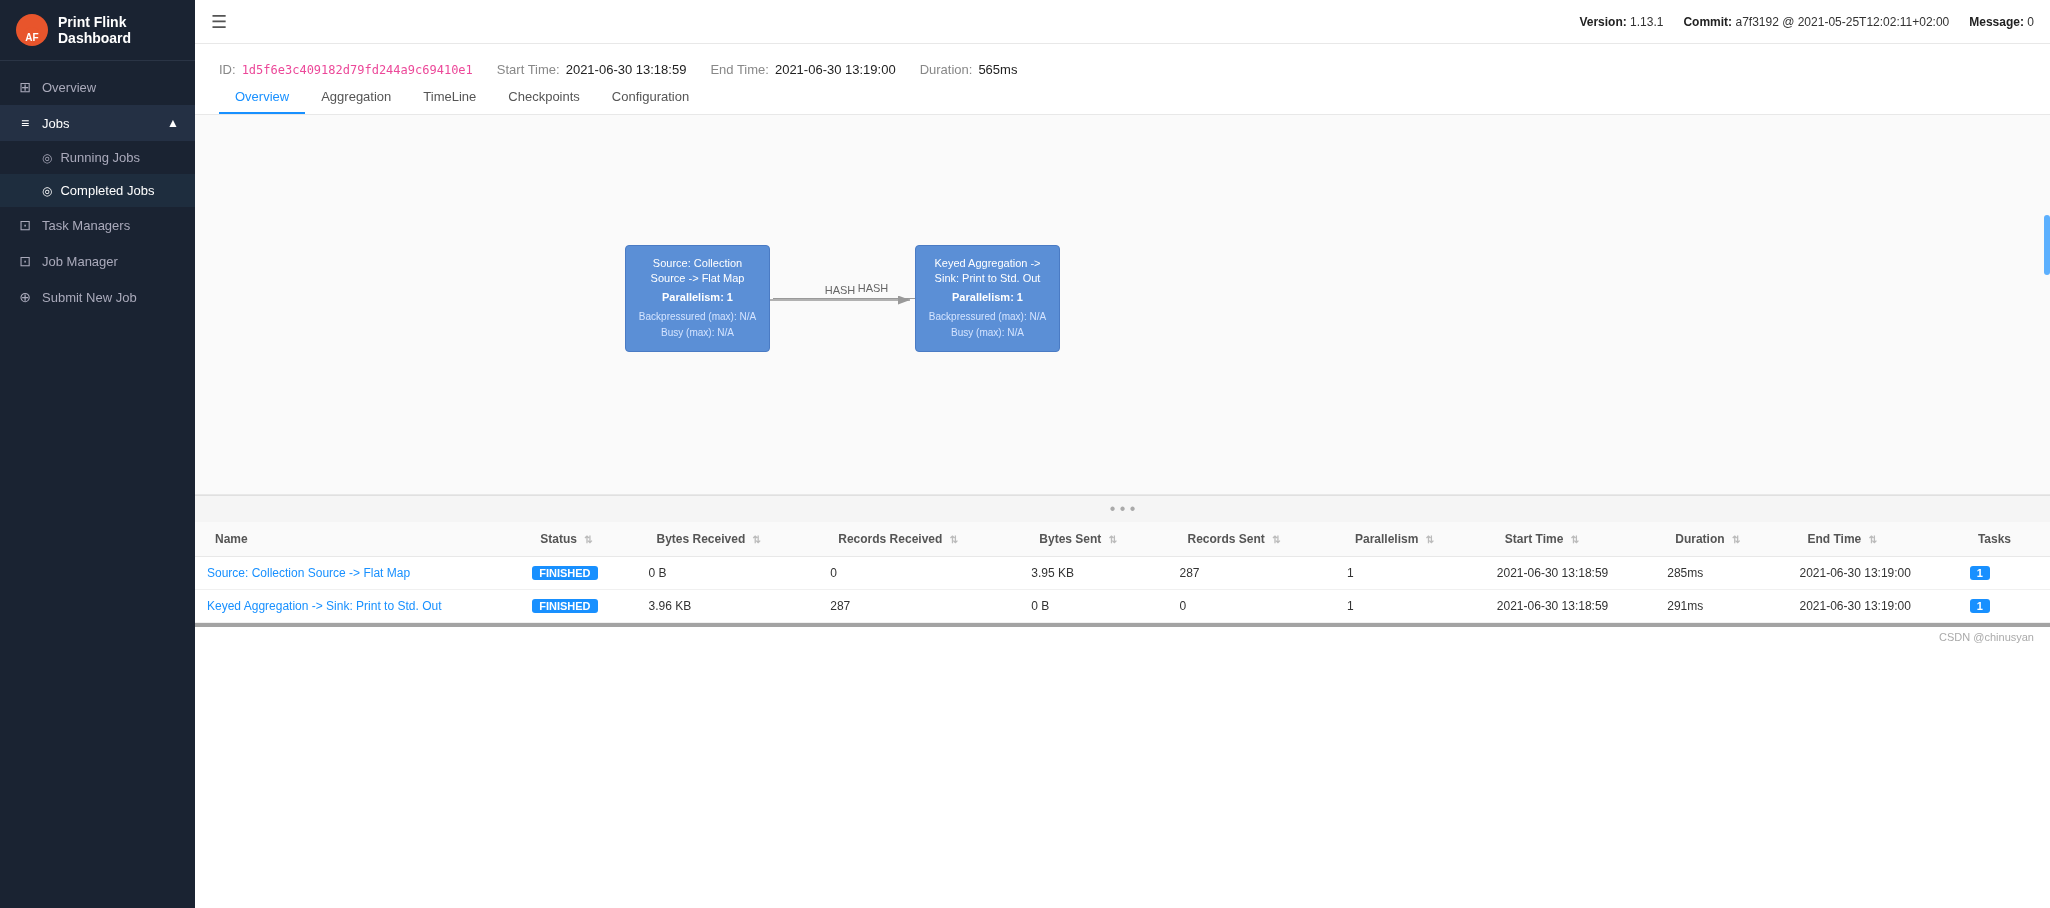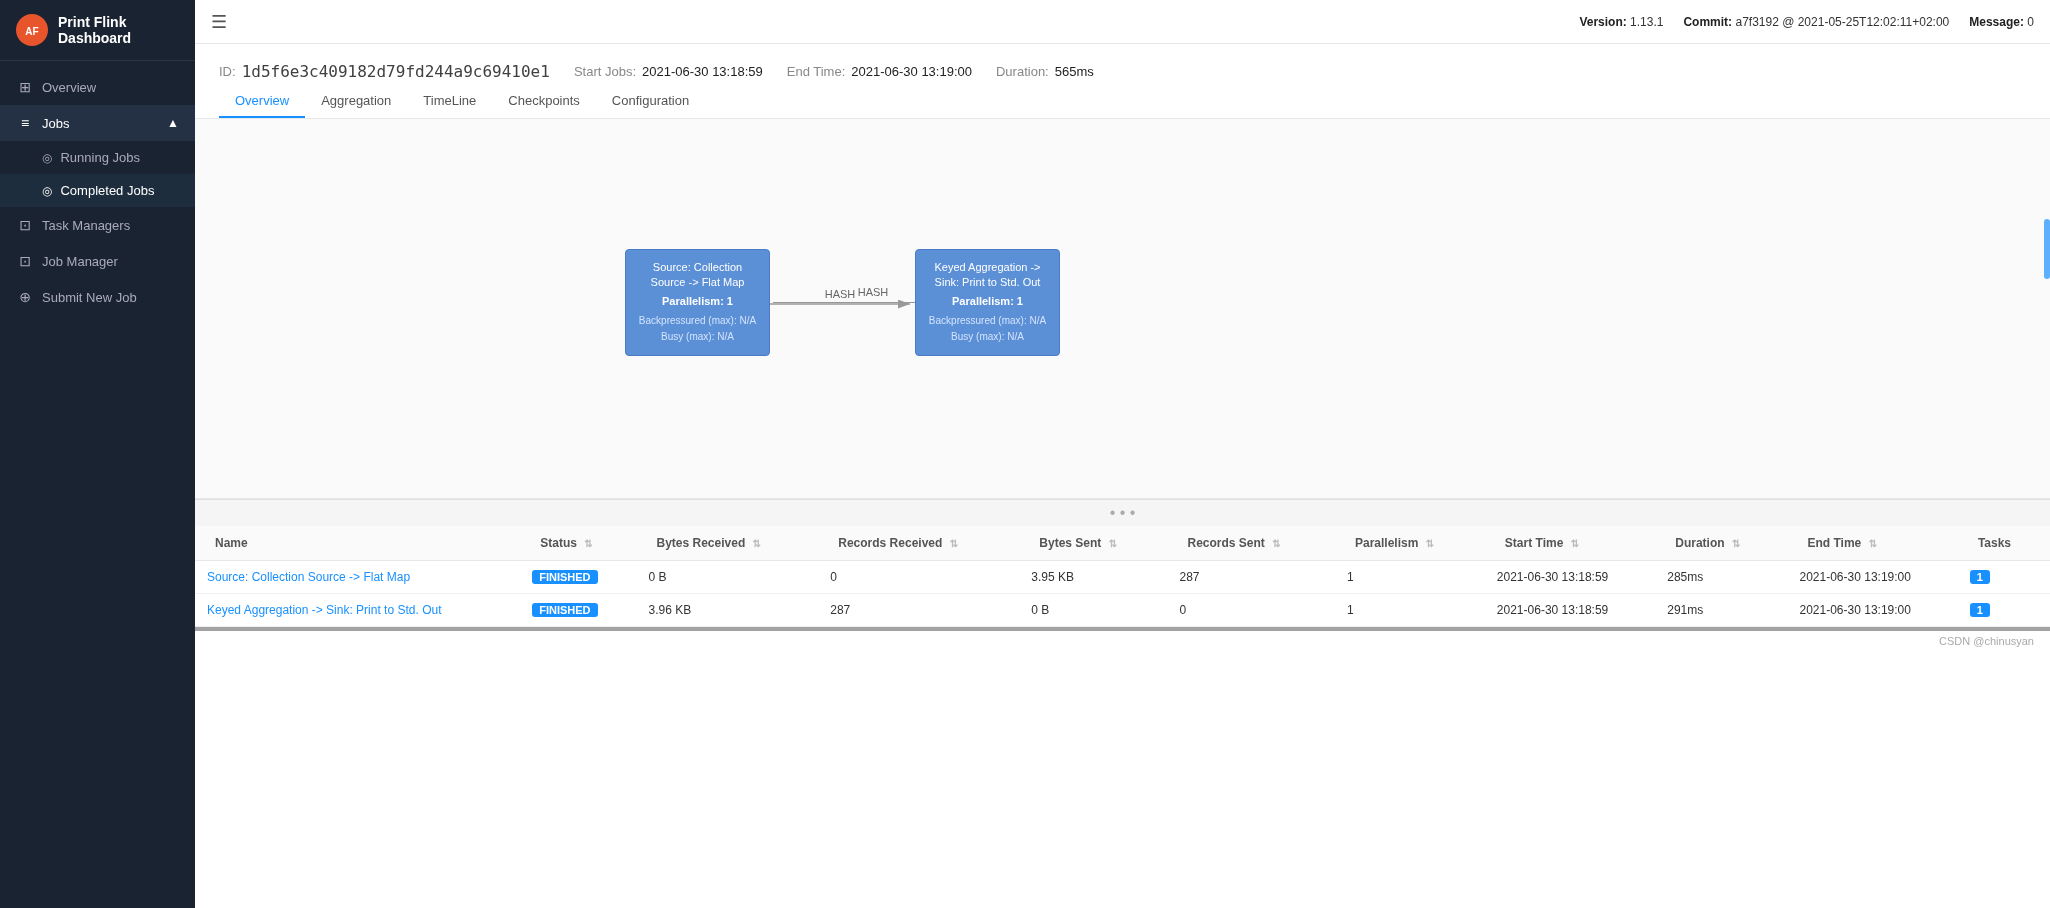--- a/index.html
+++ b/index.html
@@ -21,21 +21,21 @@
       padding: 14px 16px;
       background: #1a2332;
       border-bottom: 1px solid #2a3445;
     }
     .sidebar-logo {
       width: 32px;
       height: 32px;
       background: #e8552c;
       border-radius: 50%;
       display: flex;
-      align-items: center;
+      align-items: flex-end;
       justify-content: center;
       color: #0f172a;
       font-weight: bold;
       font-size: 13px;
       margin-right: 10px;
       flex-shrink: 0;
     }
     .sidebar-title {
       color: #fff;
       font-size: 14px;
@@ -131,21 +131,21 @@
       display: flex;
       gap: 24px;
       margin-bottom: 0;
       font-size: 13px;
       color: #555;
       align-items: center;
     }
     .job-meta-item { display: flex; gap: 6px; align-items: center; }
     .job-meta-label { color: #888; }
     .job-meta-value { color: #222; font-weight: 500; }
-    .job-meta-value.id { color: #404040; font-size: 16px; font-family: monospace; }
+    .job-meta-value.id { color: #ec4899; font-size: 12px; font-family: monospace; }
 
     .tabs {
       display: flex;
       gap: 0;
       border-bottom: none;
       margin-top: 4px;
     }
     .tab {
       padding: 8px 16px;
       cursor: pointer;
@@ -342,21 +342,21 @@
 
   <div class="content-area">
 
     <div class="job-header">
       <div class="job-meta">
         <div class="job-meta-item">
           <span class="job-meta-label">ID:</span>
           <span class="job-meta-value id">1d5f6e3c409182d79fd244a9c69410e1</span>
         </div>
         <div class="job-meta-item">
-          <span class="job-meta-label">Start Jobs:</span>
+          <span class="job-meta-label">Start Time:</span>
           <span class="job-meta-value">2021-06-30 13:18:59</span>
         </div>
         <div class="job-meta-item">
           <span class="job-meta-label">End Time:</span>
           <span class="job-meta-value">2021-06-30 13:19:00</span>
         </div>
         <div class="job-meta-item">
           <span class="job-meta-label">Duration:</span>
           <span class="job-meta-value">565ms</span>
         </div>

